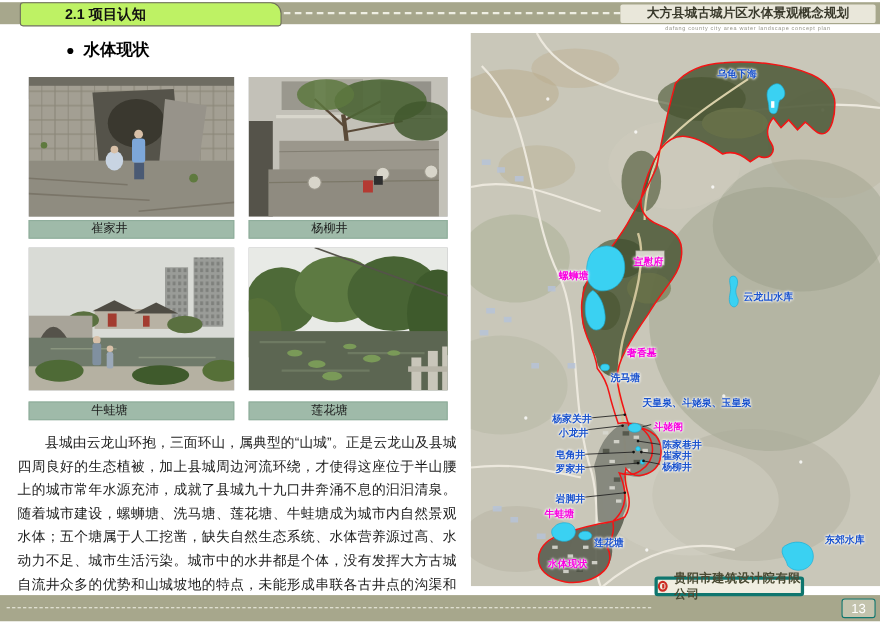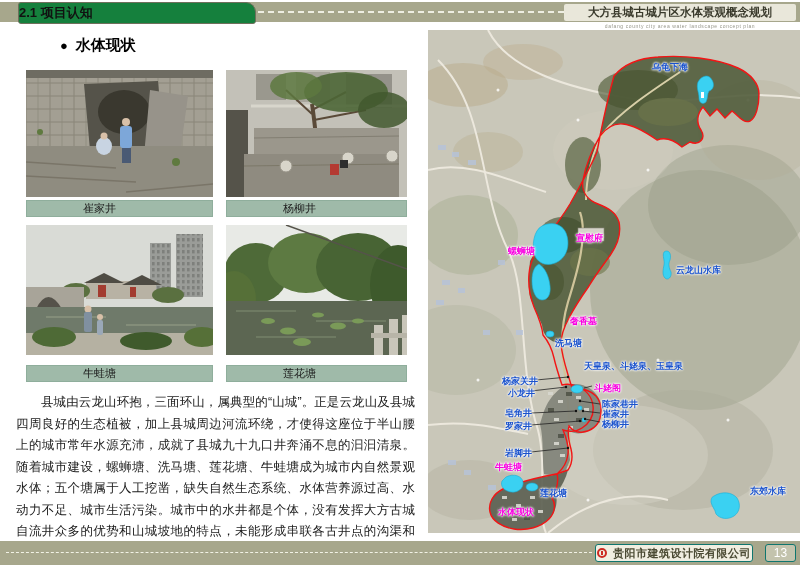--- a/index.html
+++ b/index.html
@@ -1,23 +1,23 @@
 <!DOCTYPE html>
 <html><head>
 <meta charset="utf-8">
 <style>
   html,body{margin:0;padding:0;}
   body{width:800px;height:565px;position:relative;background:#ffffff;overflow:hidden;
        font-family:"Liberation Sans", sans-serif;}
   
   .hband{position:absolute;left:0;top:2px;width:800px;height:20px;background:#a7a78c;}
   .hdash{position:absolute;left:258px;top:11px;width:306px;border-top:2px dashed #eeeee2;}
-  .htab{position:absolute;left:18px;top:2px;width:238px;height:22px;background:#15803d;
+  .htab{position:absolute;left:18px;top:2px;width:238px;height:22px;background:#bef264;
         border:1px solid #6f6f5c;border-radius:3px 10px 3px 3px;box-sizing:border-box;
-        font-weight:bold;font-size:13px;color:#111;line-height:20px;}
+        font-weight:bold;font-size:13px;color:#111;line-height:20px;padding-left:40px;}
   .htitle{position:absolute;left:564px;top:4px;width:232px;height:17px;background:#e9e7da;
         border-radius:2px;font-weight:bold;font-size:11.5px;color:#3a3a2c;line-height:17px;text-align:center;}
   .hsub{position:absolute;left:564px;top:23px;width:232px;font-size:5px;color:#96968a;
         text-align:center;letter-spacing:.6px;}
   
   .heading{position:absolute;left:30px;top:36px;font-weight:bold;font-size:15px;color:#000;margin-left:30px;}
   .heading .bullet{font-size:13px;margin-right:8px;}
   .photo{position:absolute;overflow:hidden;background:#bbb;}
   .cap{position:absolute;height:17px;background:#9fbaa9;border:1px solid #8fae9c;box-sizing:border-box;
        font-size:11px;color:#1c1c1c;line-height:15px;padding-left:56px;}
@@ -27,22 +27,22 @@
   .map{position:absolute;left:428px;top:30px;width:372px;height:390px;background:#c9c7b9;}
   .map svg{position:absolute;left:0;top:0;}
   .mlabels{position:absolute;left:0;top:0;width:372px;height:503px;}
   .mlabel{position:absolute;font-size:9px;font-weight:bold;white-space:nowrap;
           text-shadow:0 0 2px #fff,0 0 2px #fff,0 0 3px #fff;}
   .mlabel.blue{color:#1a52cc;}
   .mlabel.magenta{color:#f800e0;}
   
   .fband{position:absolute;left:0;top:541px;width:800px;height:24px;background:#a7a78c;}
   .fdash{position:absolute;left:6px;top:552px;width:586px;border-top:1px dashed #f2f2e6;}
-  .fbox{position:absolute;left:595px;top:544px;width:158px;height:18px;background:#f0eee1;
-        border:1px solid #0f766e;border-radius:3px;box-sizing:border-box;
+  .fbox{position:absolute;left:595px;top:524px;width:136px;height:18px;background:#f0eee1;
+        border:3px solid #0f766e;border-radius:3px;box-sizing:border-box;
         display:flex;align-items:center;justify-content:center;gap:6px;}
   .fbox .txt{font-size:11px;font-weight:bold;color:#4a4a33;letter-spacing:.5px;}
   .flogo{width:10px;height:10px;border:2px solid #cc2a22;border-radius:50%;box-sizing:border-box;
          position:relative;}
   .flogo:after{content:"";position:absolute;left:2px;top:1px;width:2px;height:4px;background:#cc2a22;}
   .fpage{position:absolute;left:765px;top:544px;width:31px;height:18px;background:#c3c3ad;
          border:1px solid #0f766e;border-radius:3px;box-sizing:border-box;
          font-size:12px;color:#fff;text-align:center;line-height:16px;}
 </style>
 </head>

